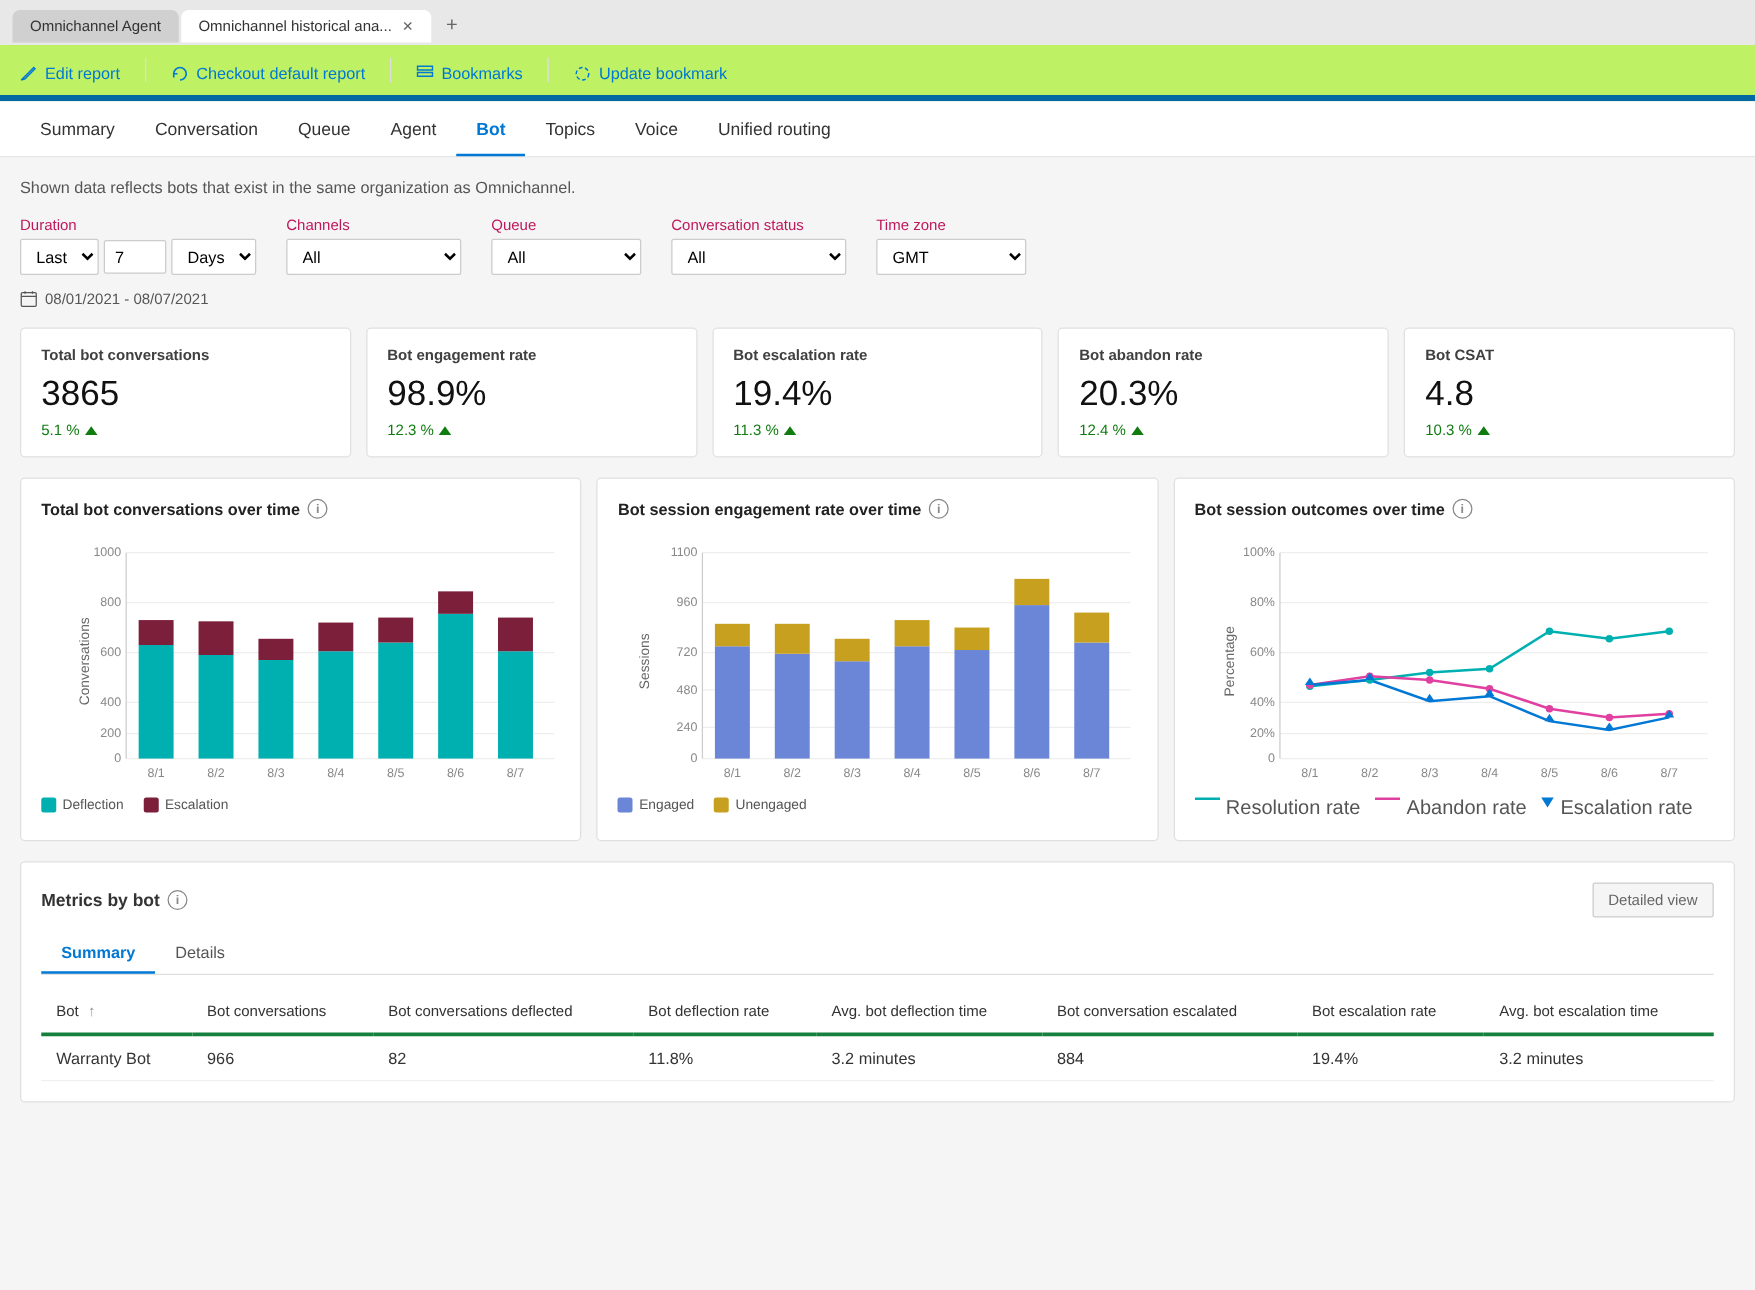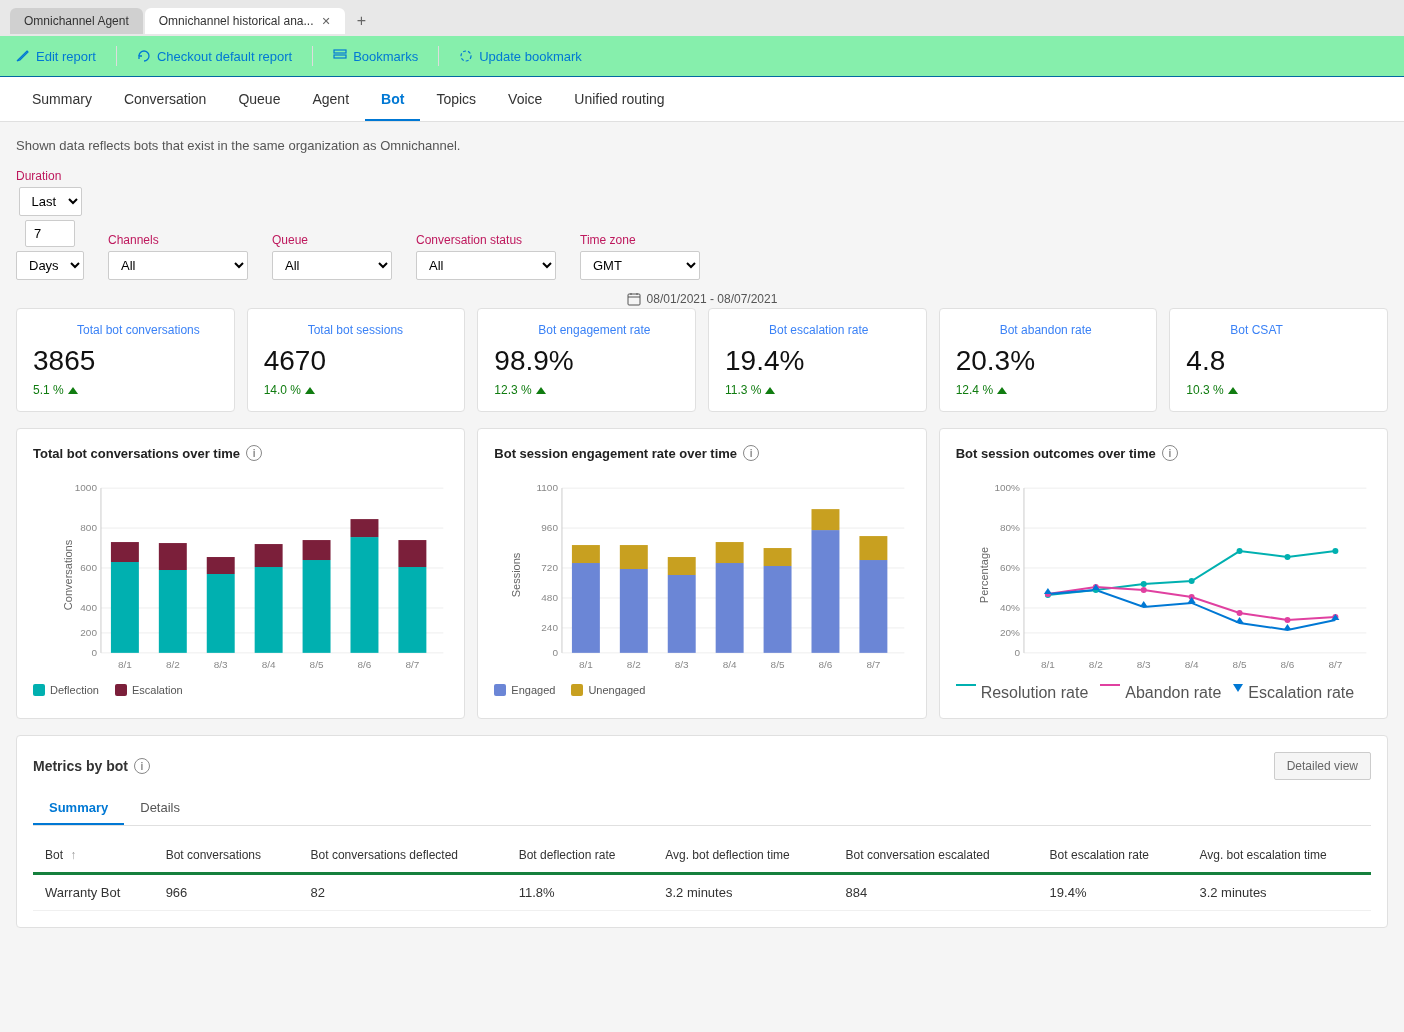--- a/index.html
+++ b/index.html
@@ -6,50 +6,50 @@
     body { font-family: 'Segoe UI', Arial, sans-serif; font-size: 13px; background: #f5f5f5; color: #333; }
     
     
     .browser-tabs { display: flex; align-items: center; background: #e8e8e8; padding: 6px 10px 0; gap: 2px; }
     .browser-tab { padding: 6px 14px; background: #d0d0d0; border-radius: 6px 6px 0 0; font-size: 12px; cursor: pointer; display: flex; align-items: center; gap: 8px; }
     .browser-tab.active { background: #fff; font-weight: 500; }
     .tab-close { font-size: 11px; color: #666; cursor: pointer; }
     .tab-add { padding: 6px 10px; font-size: 16px; color: #666; cursor: pointer; }
     
     
-    .toolbar { display: flex; align-items: center; gap: 20px; background: #86efac; padding: 10px 16px; border-bottom: 1px solid #0369a1; }
+    .toolbar { display: flex; align-items: flex-end; gap: 20px; background: #bef264; padding: 10px 16px; border-bottom: 5px solid #0369a1; }
     .toolbar-btn { display: flex; align-items: center; gap: 6px; color: #0078d4; cursor: pointer; font-size: 13px; }
     .toolbar-divider { width: 1px; height: 20px; background: #ddd; }
     
     
     .nav-tabs { display: flex; align-items: center; gap: 0; background: #fff; padding: 0 16px; border-bottom: 1px solid #e0e0e0; }
     .nav-tab { padding: 14px 16px; cursor: pointer; font-size: 14px; color: #333; position: relative; }
     .nav-tab.active { color: #0078d4; font-weight: 600; }
     .nav-tab.active::after { content: ''; position: absolute; bottom: 0; left: 0; right: 0; height: 2px; background: #0078d4; }
     
     
     .content { padding: 16px; background: #f5f5f5; min-height: calc(100vh - 100px); }
     
     .info-text { font-size: 13px; color: #555; margin-bottom: 16px; }
     
     
     .filters { display: flex; align-items: flex-end; gap: 24px; margin-bottom: 12px; }
     .filter-group { display: flex; flex-direction: column; gap: 4px; }
     .filter-label { font-size: 12px; color: #be185d; font-weight: 400; }
-    .filter-row { display: flex; align-items: center; gap: 4px; flex-direction: column; }
+    .filter-row { display: flex; align-items: center; gap: 4px; }
     .filter-select { border: 1px solid #ccc; padding: 5px 8px; border-radius: 2px; font-size: 13px; background: #fff; cursor: pointer; }
     .filter-input { border: 1px solid #ccc; padding: 5px 8px; border-radius: 2px; font-size: 13px; width: 50px; background: #fff; }
     .filter-select-wide { min-width: 140px; }
     .filter-select-medium { min-width: 120px; }
-    .date-range { font-size: 12px; color: #555; margin-bottom: 2px; display: flex; align-items: center; gap: 6px; justify-content: center; }
+    .date-range { font-size: 12px; color: #555; margin-bottom: 16px; display: flex; align-items: center; gap: 6px; }
     
     
     .kpi-row { display: flex; gap: 12px; margin-bottom: 16px; }
     .kpi-card { flex: 1; background: #fff; border: 1px solid #e0e0e0; border-radius: 4px; padding: 14px 16px; min-width: 0; }
-    .kpi-title { font-size: 12px; color: #3b82f6; margin-bottom: 8px; font-weight: 400; margin-left: 44px; }
+    .kpi-title { font-size: 12px; color: #404040; margin-bottom: 8px; font-weight: 700; }
     .kpi-value { font-size: 28px; font-weight: 300; color: #111; margin-bottom: 6px; }
     .kpi-change { font-size: 12px; display: flex; align-items: center; gap: 4px; }
     .kpi-change.up { color: #107c10; }
     .arrow-up { display: inline-block; width: 0; height: 0; border-left: 5px solid transparent; border-right: 5px solid transparent; border-bottom: 7px solid #107c10; }
     
     
     .charts-row { display: flex; gap: 12px; margin-bottom: 16px; }
     .chart-card { flex: 1; background: #fff; border: 1px solid #e0e0e0; border-radius: 4px; padding: 16px; min-width: 0; }
     .chart-title { font-size: 13px; font-weight: 600; color: #222; margin-bottom: 12px; display: flex; align-items: center; gap: 6px; }
     .info-icon { display: inline-flex; align-items: center; justify-content: center; width: 16px; height: 16px; border-radius: 50%; border: 1px solid #888; font-size: 10px; color: #888; cursor: pointer; }
@@ -192,28 +192,20 @@
     </svg>
     <span>08/01/2021 - 08/07/2021</span>
   </div>
 
   <div class="kpi-row">
     <div class="kpi-card">
       <div class="kpi-title">Total bot conversations</div>
       <div class="kpi-value">3865</div>
       <div class="kpi-change up">
         <span>5.1 %</span>
-        <span class="arrow-up"></span>
-      </div>
-    </div>
-    <div class="kpi-card">
-      <div class="kpi-title">Total bot sessions</div>
-      <div class="kpi-value">4670</div>
-      <div class="kpi-change up">
-        <span>14.0 %</span>
         <span class="arrow-up"></span>
       </div>
     </div>
     <div class="kpi-card">
       <div class="kpi-title">Bot engagement rate</div>
       <div class="kpi-value">98.9%</div>
       <div class="kpi-change up">
         <span>12.3 %</span>
         <span class="arrow-up"></span>
       </div>

